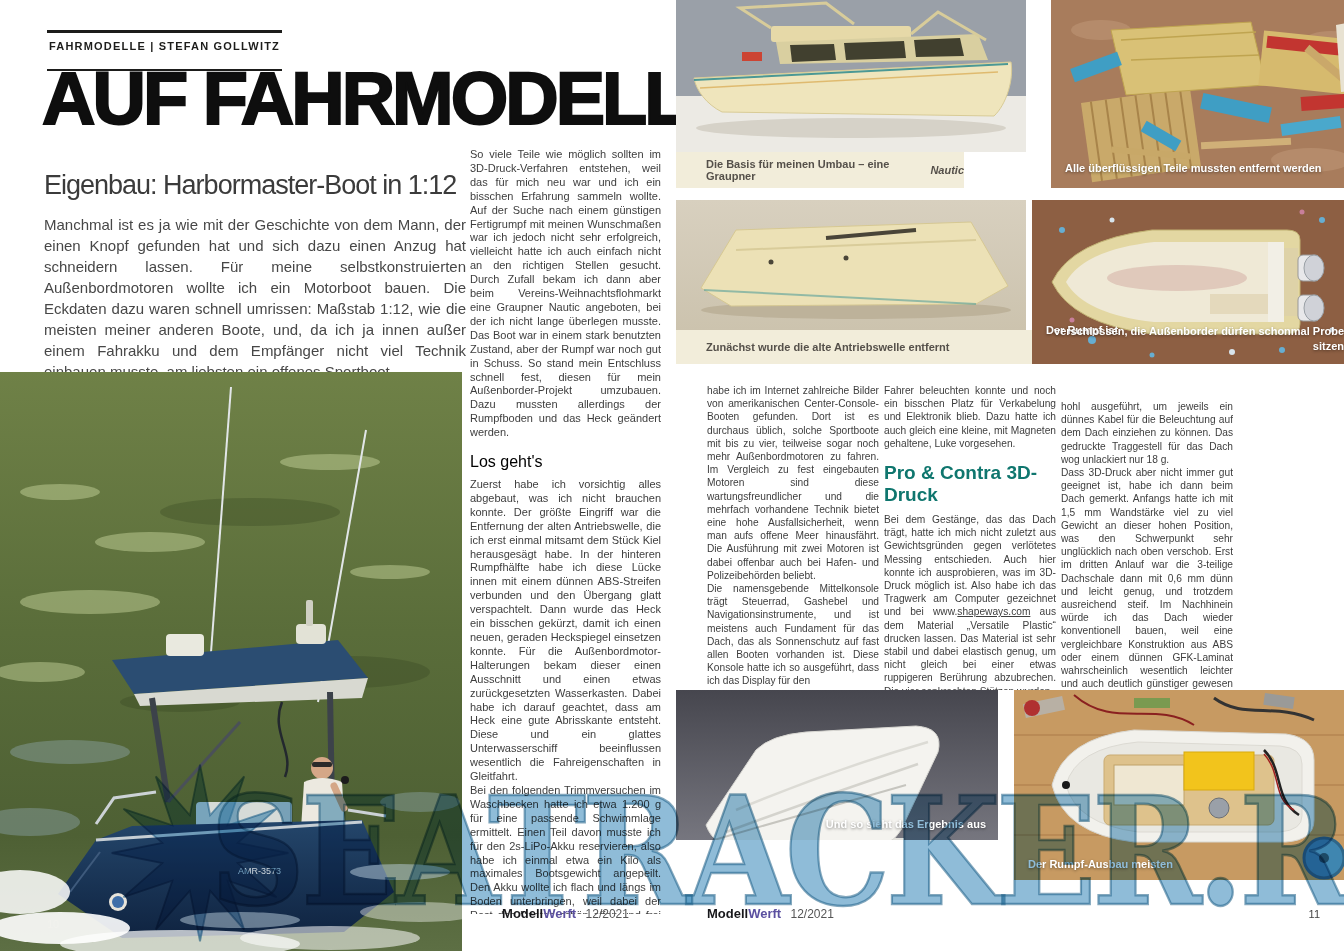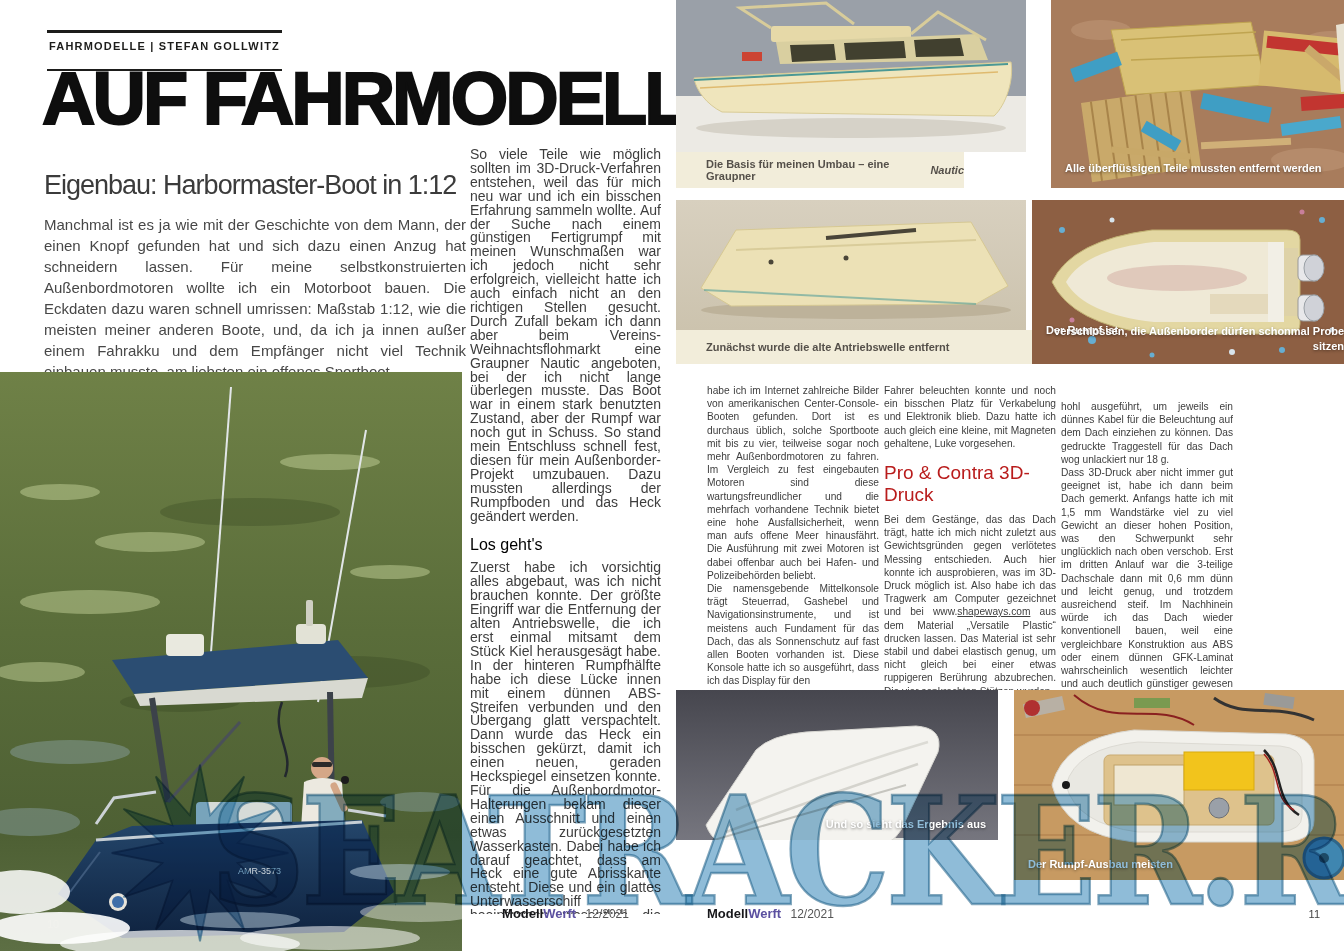--- a/index.html
+++ b/index.html
@@ -26,21 +26,21 @@
   }
   .intro{
     position:absolute;left:44px;top:214px;width:422px;margin:0;
     font-size:15px;line-height:21px;color:#474747;text-align:justify;
   }
   figure.photo{position:absolute;margin:0;overflow:hidden;background:#ddd;}
   .main-photo{left:0;top:372px;width:462px;height:579px;}
 
   .col p{margin:0;color:#3d3d3d;text-align:justify;}
   .col-lp{position:absolute;left:470px;top:148px;width:191px;height:766px;overflow:hidden;}
-  .col-lp p{font-size:14px;line-height:13.9px;}
+  .col-lp p{font-size:11px;line-height:13.9px;}
   .sec-heading{margin:13px 0 7px;font-size:16px;font-weight:400;color:#000000;}
 
   
   .ph-a{left:676px;top:0;width:350px;height:152px;}
   .cap-bar{
     position:absolute;background:#f2edda;color:#55504a;
     font-size:11px;font-weight:bold;display:flex;align-items:center;padding-left:30px;box-sizing:border-box;
   }
   .cap-a{left:676px;top:152px;width:288px;height:36px;}
   .ph-b{left:1051px;top:0;width:312px;height:188px;}
@@ -51,21 +51,21 @@
   .ph-f{left:1014px;top:690px;width:330px;height:190px;}
   .cap-white{
     position:absolute;color:#fff;font-size:11px;font-weight:bold;line-height:15px;
     text-shadow:0 1px 3px rgba(0,0,0,.45);
   }
 
   
   .rp-col{position:absolute;top:384px;width:172px;height:306px;overflow:hidden;}
   .rp-col p{font-size:10.2px;line-height:13.2px;}
   .rp-col-1{left:707px;} .rp-col-2{left:884px;} .rp-col-3{left:1061px;margin-top:16px;}
-  .rp-heading{margin:12px 0 7px;font-size:19px;font-weight:400;color:#b91c1c;}
+  .rp-heading{margin:12px 0 7px;font-size:19px;font-weight:700;color:#0f766e;}
   .plink{text-decoration:underline;}
 
   
   .footer{position:absolute;top:906px;font-size:12px;color:#4a4a4a;white-space:nowrap;}
   .f-left{left:470px;width:191px;text-align:center;}
   .f-right{left:707px;}
   .brand-black{font-weight:bold;color:#17171a;font-size:13px;}
   .brand-accent{font-weight:bold;color:#5b50a0;font-size:13px;}
   .issue{margin-left:6px;color:#555;}
   .pagenum-left{position:absolute;left:47px;top:546px;font-size:11px;color:#f2f2ee;z-index:5;}

